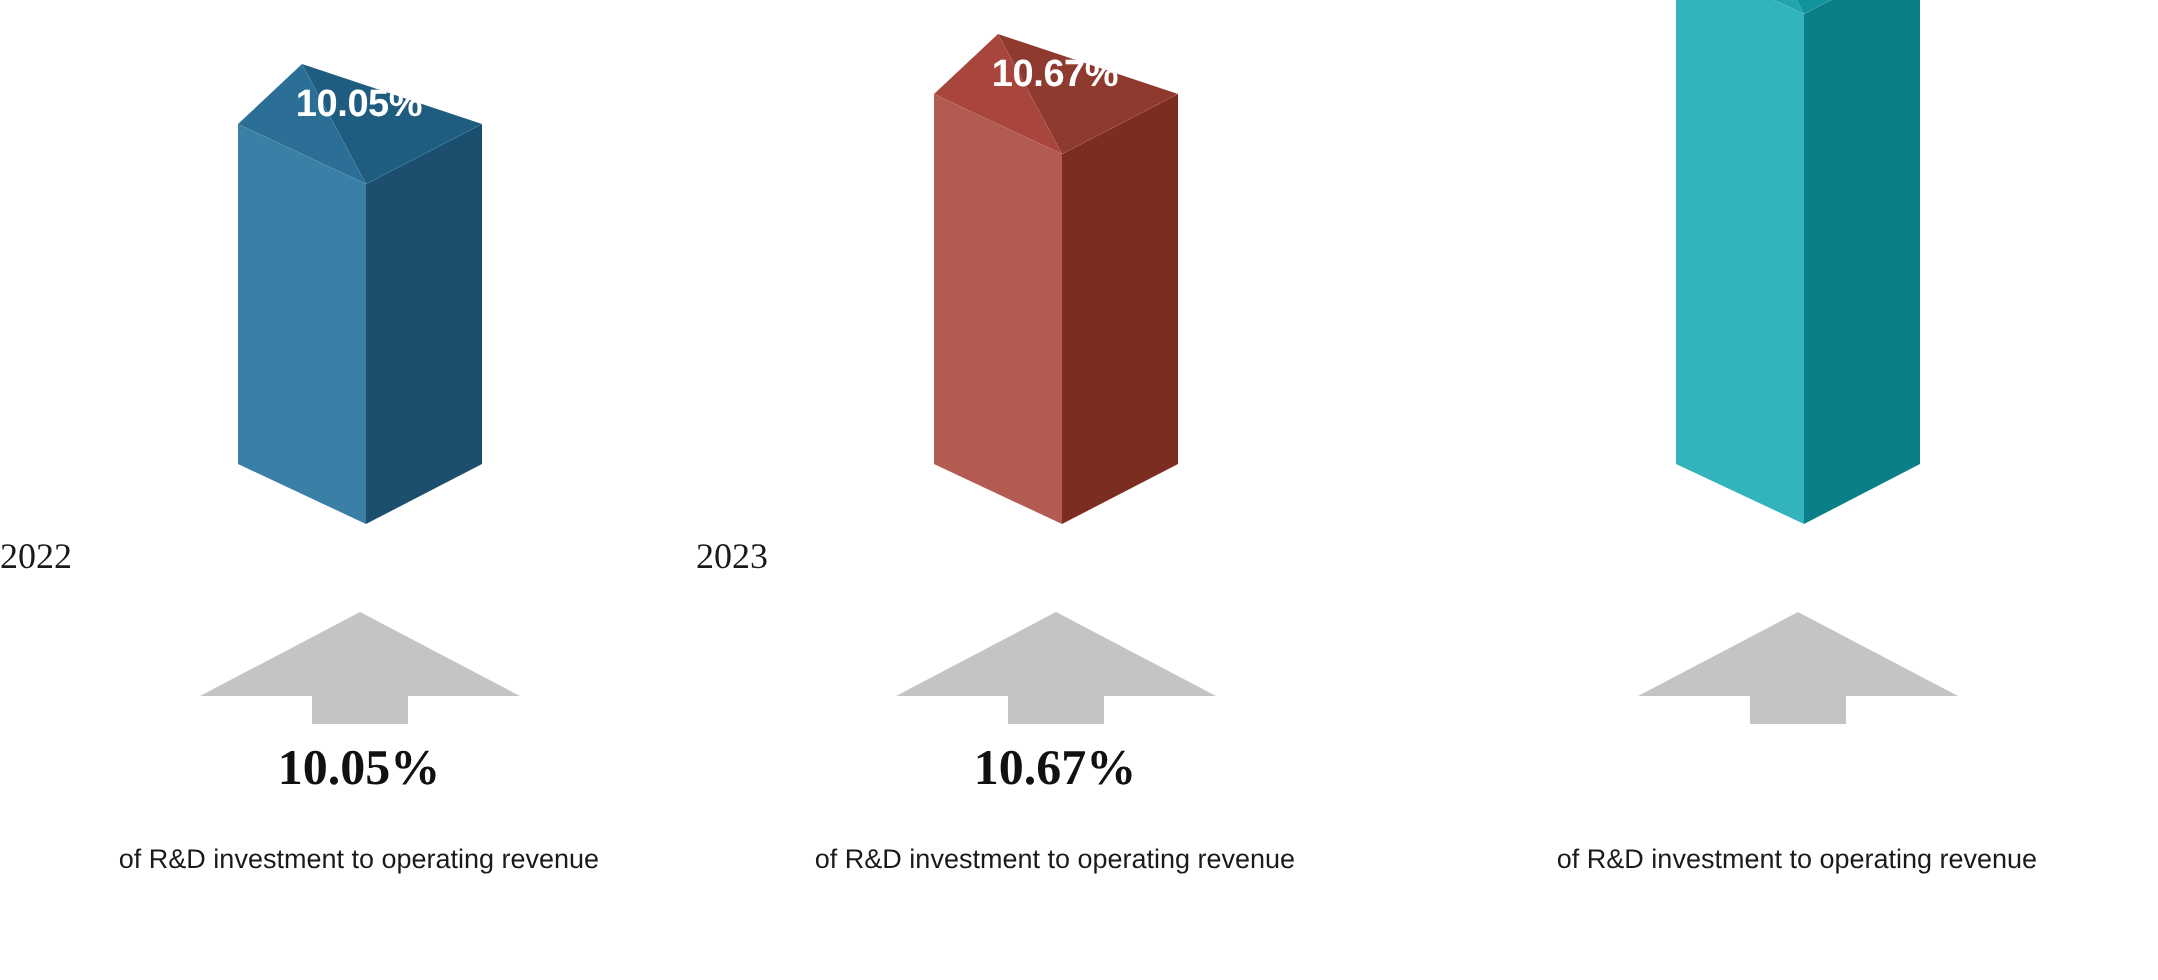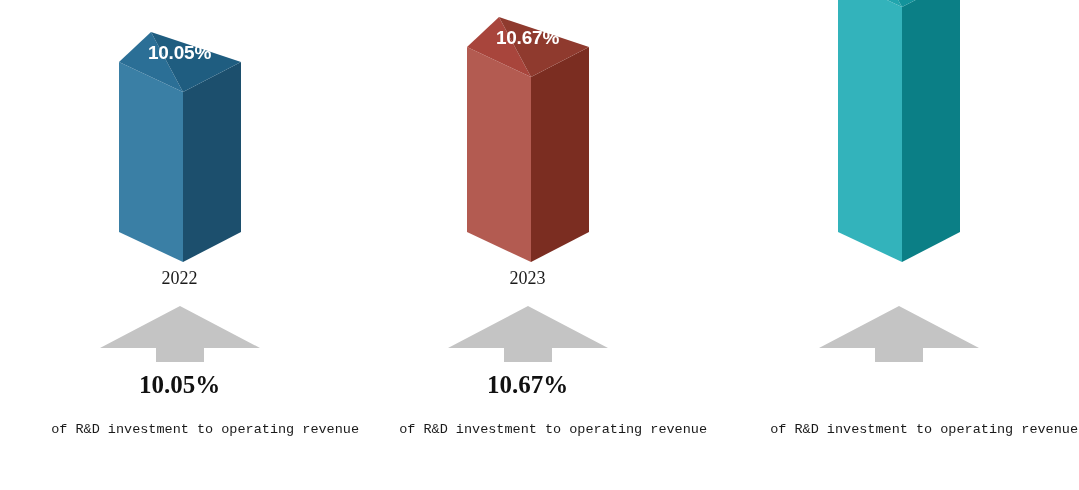--- a/index.html
+++ b/index.html
@@ -23,42 +23,42 @@
     text-align:center;
     color:#ffffff;
     font-family:"Liberation Sans",sans-serif;
     font-weight:bold;font-size:19px;
     letter-spacing:-0.2px;
     pointer-events:none;
   }
 
   .year{
     position:absolute;left:0;width:100%;
-    top:268px;text-align:center;
+    top:268px;
     font-family:"Liberation Serif",serif;
     font-size:18px;color:#1a1a1a;
   }
 
   
   .arrow{
     position:absolute;top:306px;left:50%;
     transform:translateX(-50%);
   }
 
   
   .big-pct{
     position:absolute;top:371px;left:0;width:100%;
     text-align:center;
     font-family:"Liberation Serif",serif;
     font-weight:bold;font-size:25px;color:#111111;
   }
   .caption{
     position:absolute;top:421px;left:0;width:100%;
-    text-align:right;
-    font-family:Liberation Mono, monospace;
+    text-align:center;
+    font-family:Liberation Sans, sans-serif;
     font-size:13.5px;color:#1a1a1a;
     line-height:1.32;
   }
 </style>
 </head>
 <body>
 
 <div class="chart">
 
   <div class="col col-0">

